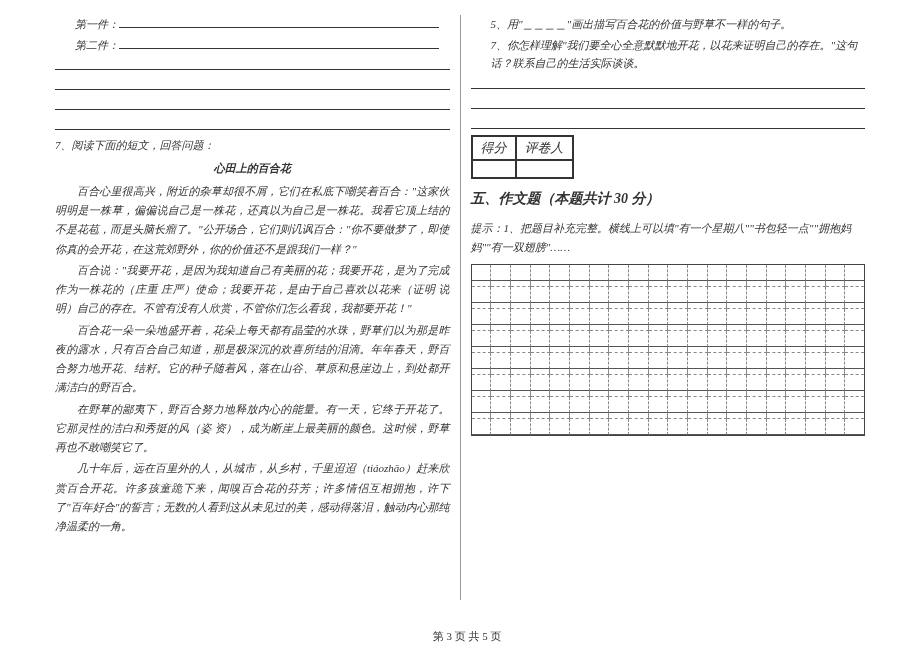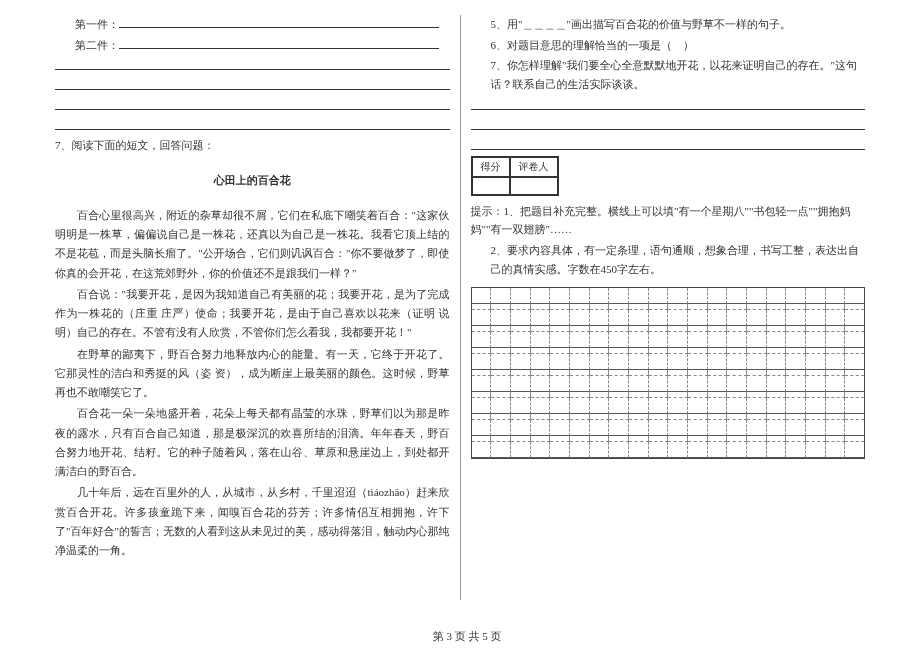--- a/index.html
+++ b/index.html
@@ -10,56 +10,57 @@
       background: #fff;
       width: 920px;
       height: 650px;
       padding: 15px 45px 25px 45px;
       position: relative;
     }
     .columns {
       display: flex;
       gap: 0;
       height: 585px;
+      font-style: italic;
     }
     .col {
       flex: 1;
       padding: 0 10px;
     }
     .col-left {
       border-right: 1px solid #999;
     }
     .indent { margin-left: 20px; }
     p { line-height: 1.7; margin-bottom: 2px; }
     .blank-line-full {
       width: 100%;
       border-bottom: 1px solid #333;
       height: 14px;
       margin-bottom: 6px;
     }
     .title-center {
       text-align: center;
       font-weight: bold;
-      margin: 16px 0;
+      margin: 4px 0;
     }
     .para {
       text-indent: 2em;
       line-height: 1.75;
       margin-bottom: 2px;
       text-align: justify;
     }
     .section-title {
       font-size: 14px;
       font-weight: bold;
       margin: 8px 0;
     }
     .score-box {
       border: 1px solid #333;
       display: table;
-      font-size: 10px;
+      font-size: 13px;
       margin: 6px 0;
     }
     .score-box .row { display: table-row; }
     .score-box .cell {
       display: table-cell;
       border: 1px solid #333;
       padding: 2px 8px;
       min-width: 30px;
       height: 18px;
     }
@@ -116,47 +117,46 @@
     <div class="blank-line-full"></div>
     <div class="blank-line-full"></div>
     <div class="blank-line-full"></div>
     <div class="blank-line-full"></div>
 
     <p>7、阅读下面的短文，回答问题：</p>
     <p class="title-center">心田上的百合花</p>
 
     <p class="para">百合心里很高兴，附近的杂草却很不屑，它们在私底下嘲笑着百合："这家伙明明是一株草，偏偏说自己是一株花，还真以为自己是一株花。我看它顶上结的不是花苞，而是头脑长瘤了。"公开场合，它们则讥讽百合："你不要做梦了，即使你真的会开花，在这荒郊野外，你的价值还不是跟我们一样？"</p>
     <p class="para">百合说："我要开花，是因为我知道自己有美丽的花；我要开花，是为了完成作为一株花的（庄重  庄严）使命；我要开花，是由于自己喜欢以花来（证明  说明）自己的存在。不管有没有人欣赏，不管你们怎么看我，我都要开花！"</p>
+    <p class="para">百合花一朵一朵地盛开着，花朵上每天都有晶莹的水珠，野草们以为那是昨夜的露水，只有百合自己知道，那是极深沉的欢喜所结的泪滴。年年春天，野百合努力地开花、结籽。它的种子随着风，落在山谷、草原和悬崖边上，到处都开满洁白的野百合。</p>
     <p class="para">在野草的鄙夷下，野百合努力地释放内心的能量。有一天，它终于开花了。它那灵性的洁白和秀挺的风（姿  资），成为断崖上最美丽的颜色。这时候，野草再也不敢嘲笑它了。</p>
-    <p class="para">百合花一朵一朵地盛开着，花朵上每天都有晶莹的水珠，野草们以为那是昨夜的露水，只有百合自己知道，那是极深沉的欢喜所结的泪滴。年年春天，野百合努力地开花、结籽。它的种子随着风，落在山谷、草原和悬崖边上，到处都开满洁白的野百合。</p>
     <p class="para">几十年后，远在百里外的人，从城市，从乡村，千里迢迢（tiáozhāo）赶来欣赏百合开花。许多孩童跪下来，闻嗅百合花的芬芳；许多情侣互相拥抱，许下了"百年好合"的誓言；无数的人看到这从未见过的美，感动得落泪，触动内心那纯净温柔的一角。</p>
 
   </div>
 
   <div class="col col-right">
     <p class="indent">5、用"＿＿＿＿"画出描写百合花的价值与野草不一样的句子。</p>
-    <p class="indent">6、对题目意思的理解恰当的一项是（　）</p>
     <p class="indent">7、你怎样理解"我们要全心全意默默地开花，以花来证明自己的存在。"这句话？联系自己的生活实际谈谈。</p>
     <div class="blank-line-full"></div>
     <div class="blank-line-full"></div>
     <div class="blank-line-full"></div>
 
     <div class="score-box">
       <div class="row">
         <div class="cell">得分</div>
         <div class="cell">评卷人</div>
       </div>
       <div class="row">
         <div class="cell"></div>
         <div class="cell"></div>
       </div>
     </div>
 
+    <p class="section-title indent">五、作文题（本题共计 30 分）</p>
     <p>提示：1、把题目补充完整。横线上可以填"有一个星期八""书包轻一点""拥抱妈妈""有一双翅膀"……</p>
-    <p class="indent">2、要求内容具体，有一定条理，语句通顺，想象合理，书写工整，表达出自己的真情实感。字数在450字左右。</p>
 
     <div class="grid-container" id="grid">
         <div class="grid-row">
           <div class="grid-cell"></div>
           <div class="grid-cell"></div>
           <div class="grid-cell"></div>
           <div class="grid-cell"></div>
           <div class="grid-cell"></div>
           <div class="grid-cell"></div>
           <div class="grid-cell"></div>

